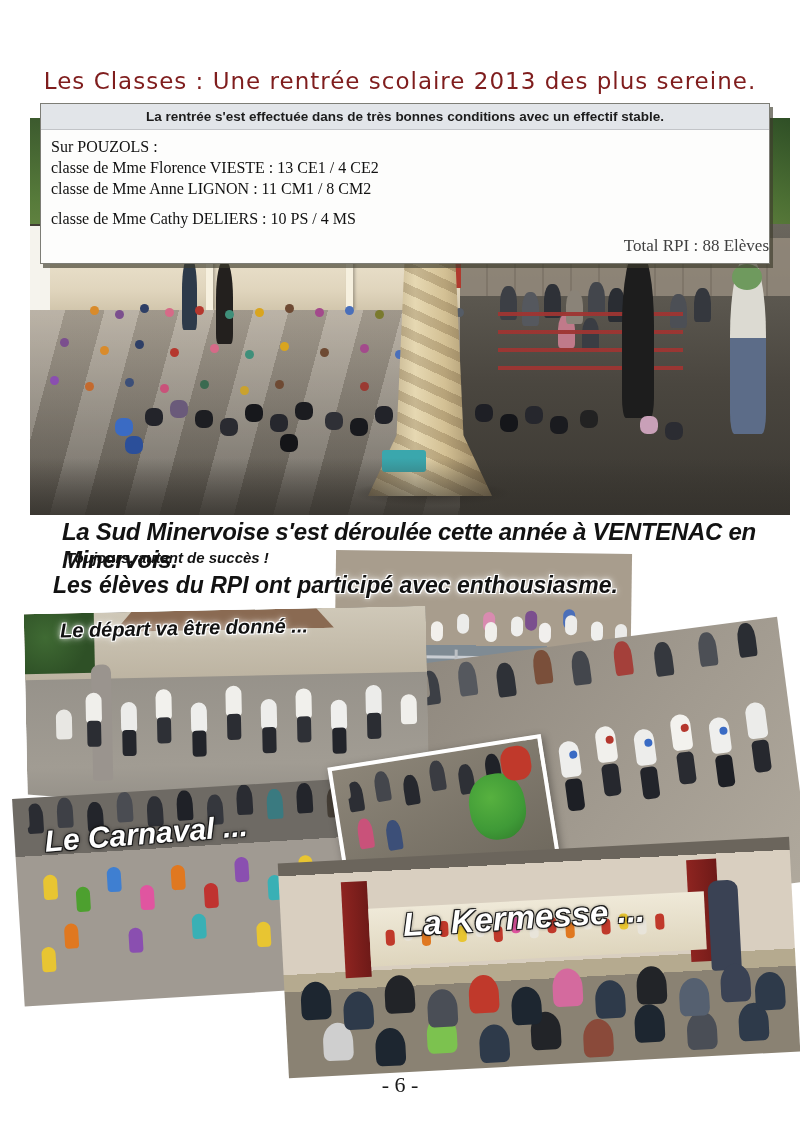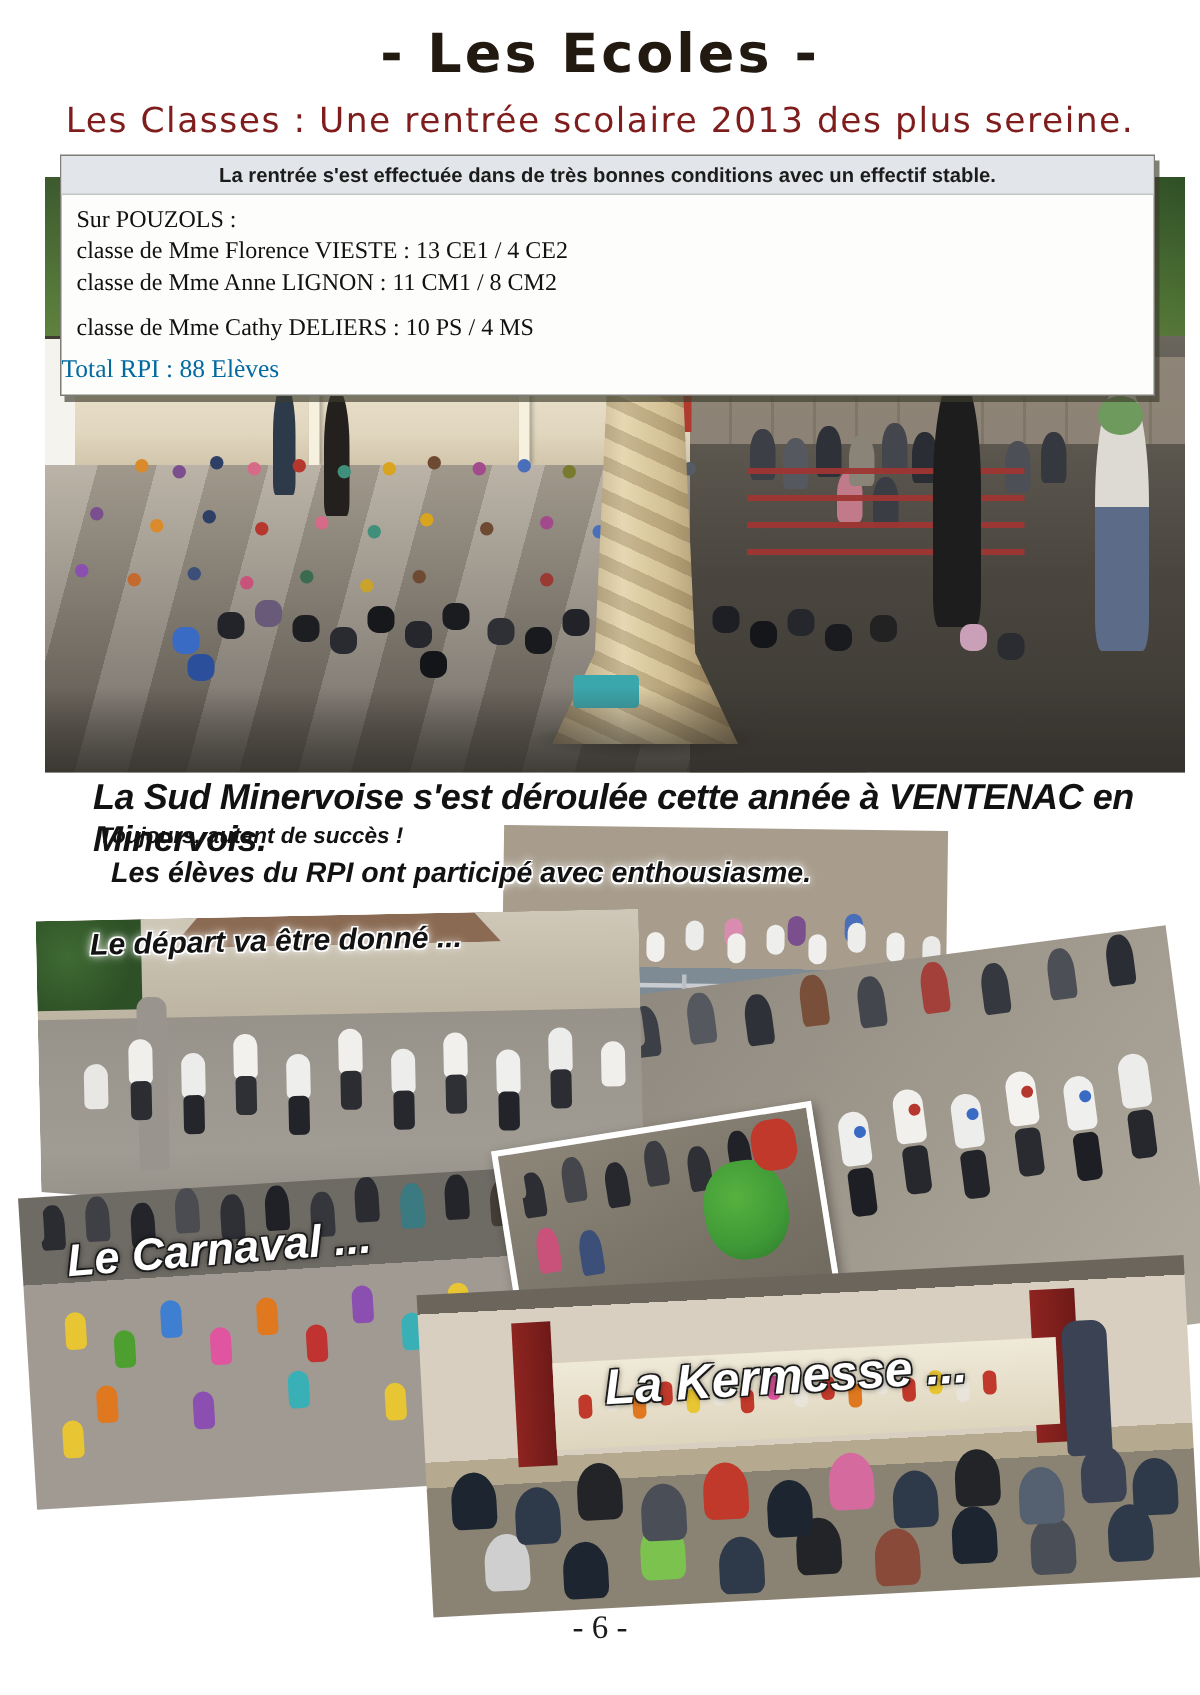--- a/index.html
+++ b/index.html
@@ -20,22 +20,22 @@
   .infobox{position:absolute;left:40px;top:103px;width:728px;z-index:6;
            background:#fdfdfc;border:1px solid #7d7d76;
            box-shadow:3px 4px 0 rgba(62,60,45,.65);}
   .infobox .hdr{background:#e2e5e9;border-bottom:1px solid #c2c4c8;
            font-size:13.5px;font-weight:bold;color:#1c1c1c;text-align:center;
            padding:5px 4px;}
   .infobox .cols{display:flex;gap:10px;padding:7px 10px 2px 10px;
            font-family:"Liberation Serif",serif;font-size:16px;color:#111;flex-direction:column;}
   .infobox .col{flex:1;line-height:1.3;}
   .infobox .coltitle{font-family:"Liberation Serif",serif;}
-  .infobox .total{text-align:left;font-family:"Liberation Serif",serif;
-           font-size:17px;color:#0369a1;padding:4px 0 7px 0;}
+  .infobox .total{text-align:right;font-family:"Liberation Serif",serif;
+           font-size:17px;color:#404040;padding:4px 0 7px 0;}
 
   
   .ph{position:absolute;overflow:hidden;}
   .abs{position:absolute;}
   .dots{position:absolute;border-radius:50%;background:transparent;}
 
   
   .mainph{left:30px;top:118px;width:760px;height:397px;z-index:1;background:#857f76;}
   .m-sky{left:0;top:0;width:100%;height:110px;background:#fff;}
   .m-foliageL{left:0;top:0;width:16px;height:200px;
@@ -97,21 +97,21 @@
       box-shadow:470px 168px #3c3f45,492px 174px #55585e,514px 166px #2e3137,536px 172px #8a8378,
       558px 164px #43464c,578px 170px #2a2d33,640px 176px #4c4f55,664px 170px #35383e,
       528px 196px #c07a8a,552px 200px #3a3d43;}
 
   
   .hl{position:absolute;z-index:8;font-style:italic;font-weight:bold;color:#121212;}
   .outline-w{text-shadow:-1px -1px 0 #fff,1px -1px 0 #fff,-1px 1px 0 #fff,1px 1px 0 #fff,0 0 5px #fff,0 0 8px #fff;}
   .outline-b{text-shadow:-1px -1px 0 #1a1a1a,1px -1px 0 #1a1a1a,-1px 1px 0 #1a1a1a,1px 1px 0 #1a1a1a,0 0 4px rgba(0,0,0,.8);}
   .hl1{left:62px;top:518px;font-size:24px;letter-spacing:-.3px;}
   .hl2{left:66px;top:549px;font-size:15px;}
-  .hl3{left:74px;top:572px;font-size:19px;}
+  .hl3{left:53px;top:572px;font-size:23px;}
 
   
   .ph-ribbon{left:335px;top:552px;width:296px;height:156px;z-index:2;transform:rotate(.8deg);
       background:linear-gradient(180deg,#a89d8d 0 60%,#7f8b94 60% 100%);}
   .r-stones{left:0;top:0;width:100%;height:96px;opacity:.8;
       background:repeating-linear-gradient(90deg,#b0a595 0 22px,#978c7c 22px 24px),
                  repeating-linear-gradient(0deg,#a89d8d 0 14px,#90olve 14px 16px);}
   .r-kidsW{width:12px;height:20px;border-radius:6px;
       box-shadow:18px 66px #efefed,44px 72px #efe8e2,70px 64px #eeeeec,96px 70px #f2f0ec,
       122px 62px #ececea,150px 70px #f0efeb,176px 64px #eeeeec,204px 70px #f1efed,
@@ -196,21 +196,20 @@
       36px 162px #cfcfcf,88px 170px #1d2630,140px 160px #7cc24f,192px 172px #2e3a4a,
       244px 162px #222428,296px 172px #8a4a3a,348px 160px #1d2630,400px 170px #4a4e56,452px 164px #2e3a4a;}
   .k-man{left:428px;top:40px;width:30px;height:90px;border-radius:10px 10px 4px 4px;background:#3a4254;}
   .k-cap{position:absolute;left:122px;top:48px;font-size:33px;color:#fff;transform:rotate(-.5deg);}
 </style>
 </head>
 <body>
 
 <div class="page">
 
-  <div class="title">- Les Ecoles -</div>
   <div class="subtitle">Les Classes : Une rentrée scolaire 2013 des plus sereine.</div>
 
   <div class="ph mainph">
     <div class="abs m-sky"></div>
     <div class="abs m-foliageL"></div>
     <div class="abs m-foliageR"></div>
     <div class="abs m-roof"></div>
     <div class="abs m-wall"></div>
     <div class="abs m-wallcorner"></div>
     <div class="abs m-col" style="left:176px"></div>

